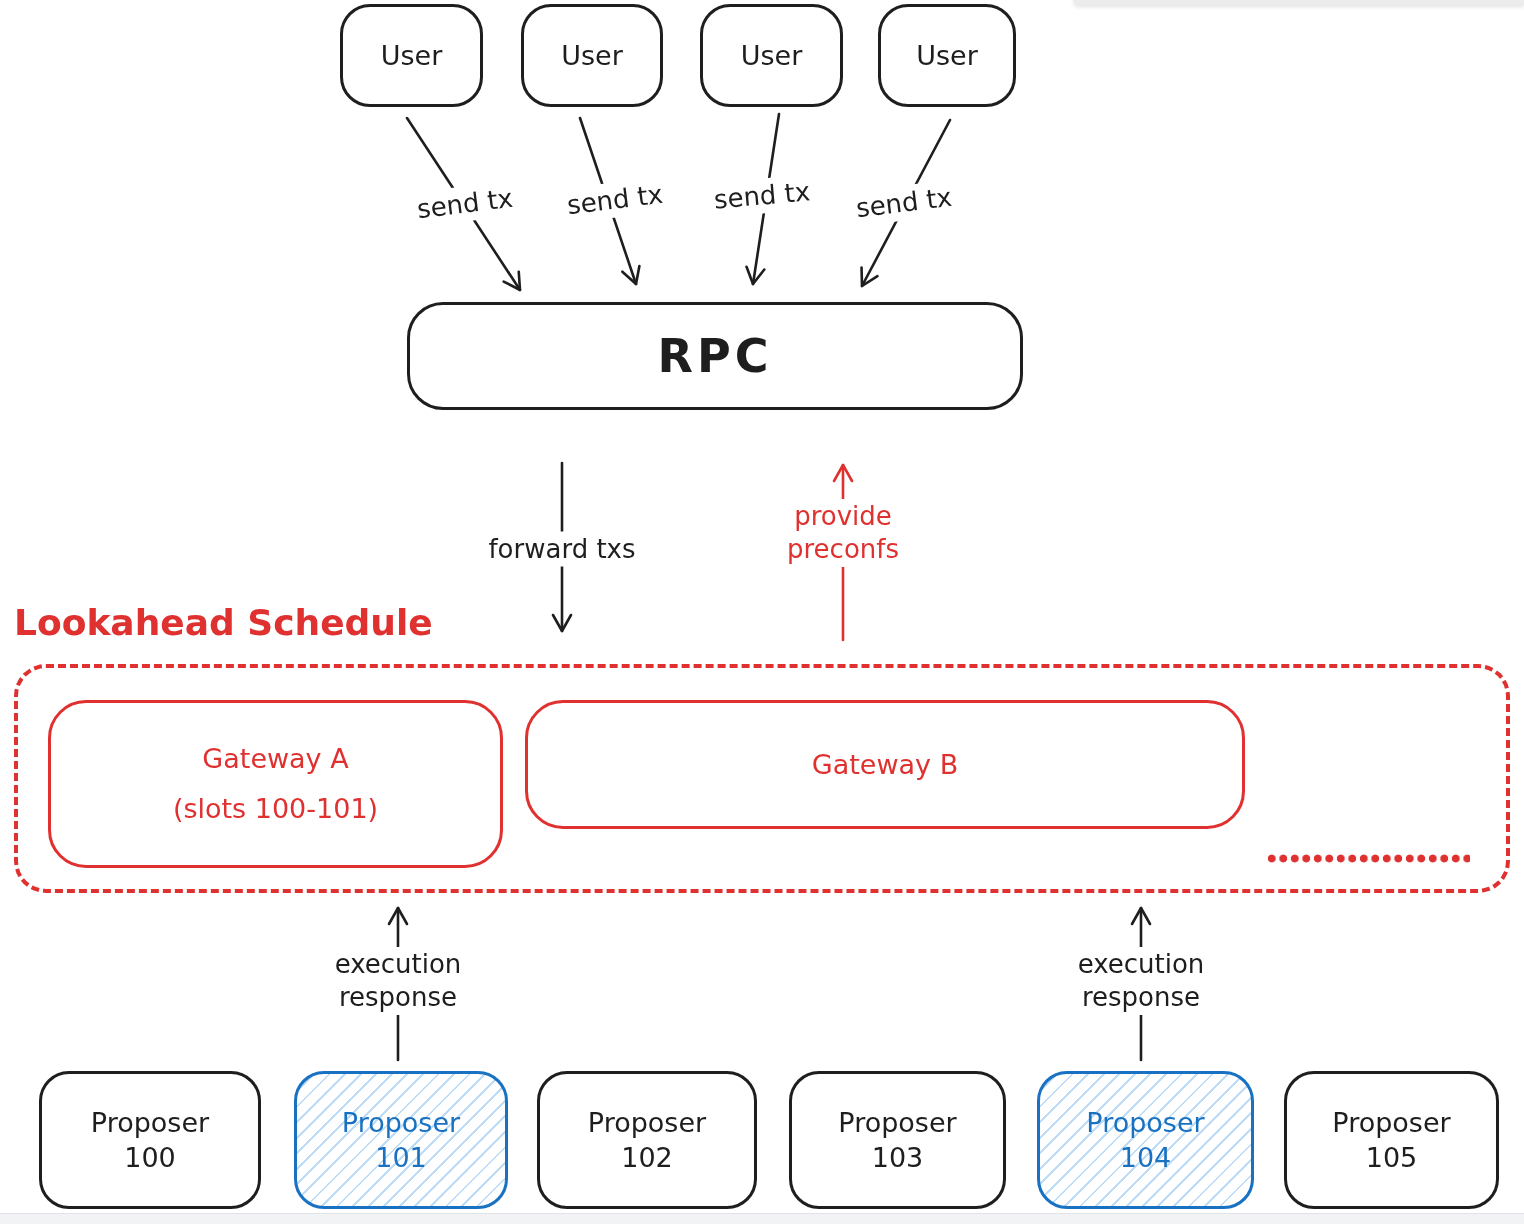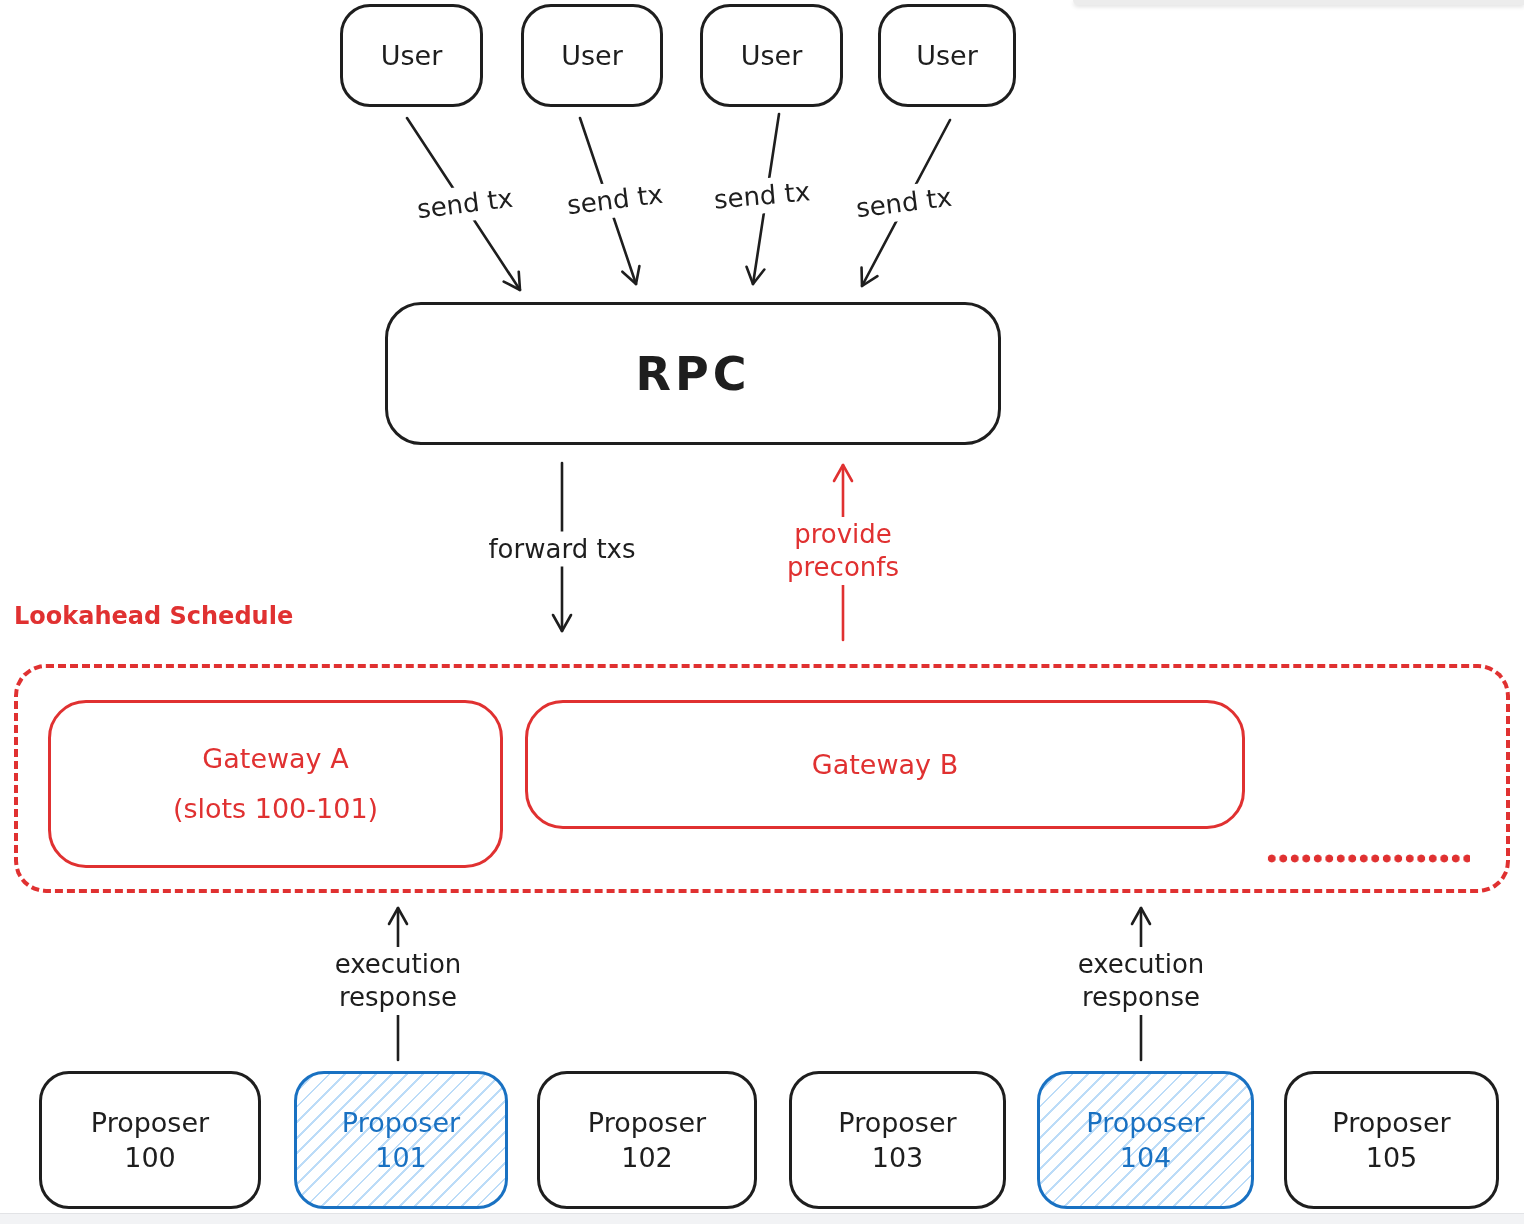--- a/index.html
+++ b/index.html
@@ -26,21 +26,21 @@
     border:4px dashed #e03131;border-radius:32px;background:transparent;
   }
   .gateway{
     position:absolute;box-sizing:border-box;background:#ffffff;
     border:3px solid #e03131;border-radius:38px;
     display:flex;flex-direction:column;align-items:center;justify-content:center;text-align:center;
   }
   .gateway .line{display:block;font-size:27px;line-height:38px;color:#e03131;}
   .lookahead-title{
     position:absolute;left:14px;top:602px;
-    font-size:24px;font-weight:bold;color:#e03131;white-space:nowrap;
+    font-size:36px;font-weight:bold;color:#e03131;white-space:nowrap;
   }
   .arrow-label{
     position:absolute;transform:translate(-50%,-50%);
     font-size:26px;color:#1e1e1e;white-space:nowrap;
     background:#ffffff;padding:1px 7px;text-align:center;line-height:33px;
   }
   .arrow-label.red{color:#e03131;}
   .svg-layer{position:absolute;left:0;top:0;pointer-events:none;}
   .dots{
     position:absolute;left:1266px;top:852px;width:204px;height:13px;
@@ -92,26 +92,26 @@
   </div>
   <div class="node" style="left:878px;top:4px;width:138px;height:103px;">
     <span class="line">User</span>
   </div>
 
   <div class="arrow-label" style="left:465px;top:204px;transform:translate(-50%,-50%) rotate(-7deg);">send tx</div>
   <div class="arrow-label" style="left:615px;top:200px;transform:translate(-50%,-50%) rotate(-7deg);">send tx</div>
   <div class="arrow-label" style="left:762px;top:196px;transform:translate(-50%,-50%) rotate(-5deg);">send tx</div>
   <div class="arrow-label" style="left:904px;top:203px;transform:translate(-50%,-50%) rotate(-7deg);">send tx</div>
 
-  <div class="node rpc-node" style="left:385px;top:302px;width:616px;height:143px;">
+  <div class="node rpc-node" style="left:407px;top:302px;width:616px;height:108px;">
     <span class="rpc-text">RPC</span>
   </div>
 
   <div class="arrow-label" style="left:562px;top:549px;">forward txs</div>
-  <div class="arrow-label red" style="left:843px;top:551px;">
+  <div class="arrow-label red" style="left:843px;top:533px;">
     <span style="display:block;">provide</span>
     <span style="display:block;">preconfs</span>
   </div>
 
   <div class="lookahead-title">Lookahead Schedule</div>
   <div class="lookahead-box" style="left:14px;top:664px;width:1496px;height:229px;"></div>
 
   <div class="gateway" style="left:48px;top:700px;width:455px;height:168px;gap:12px;">
     <span class="line">Gateway A</span>
     <span class="line">(slots 100-101)</span>

